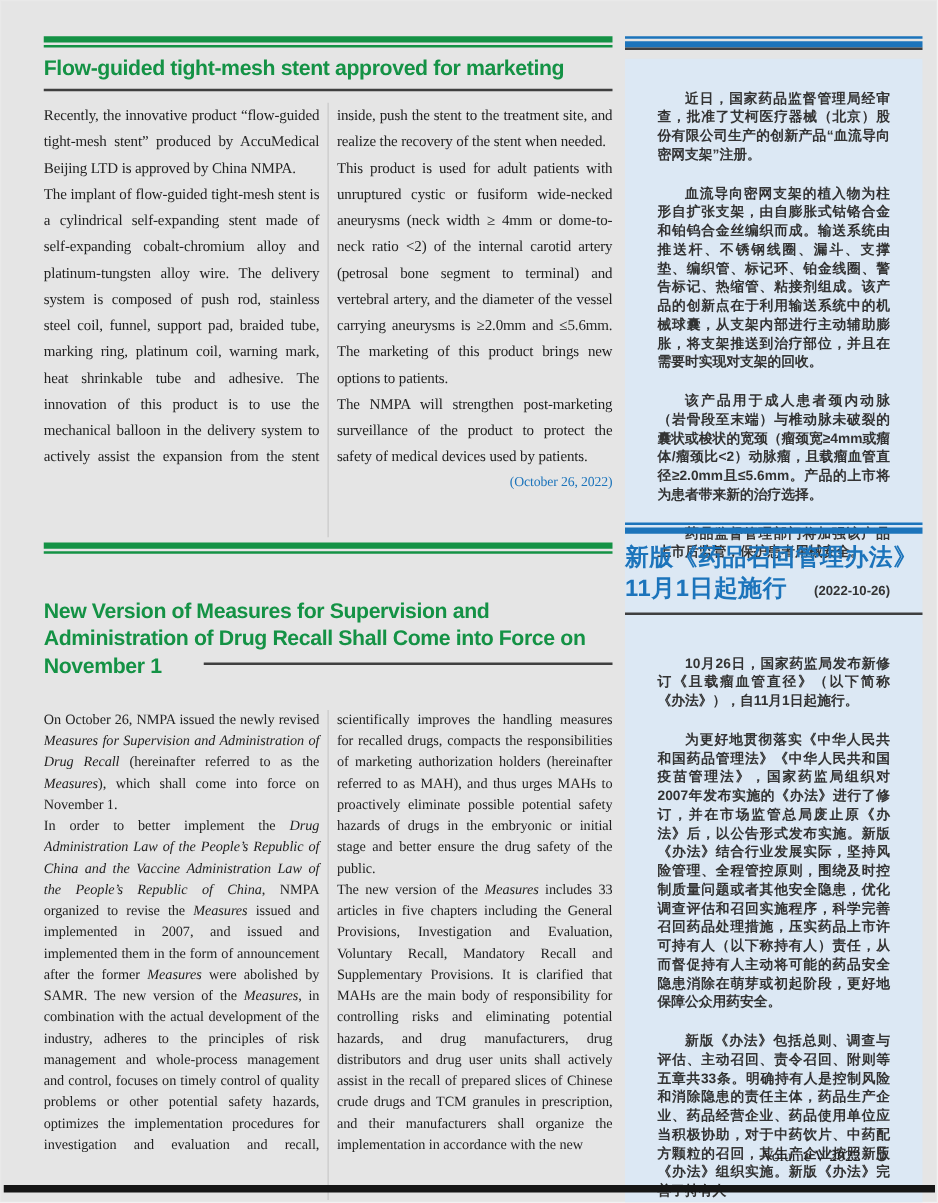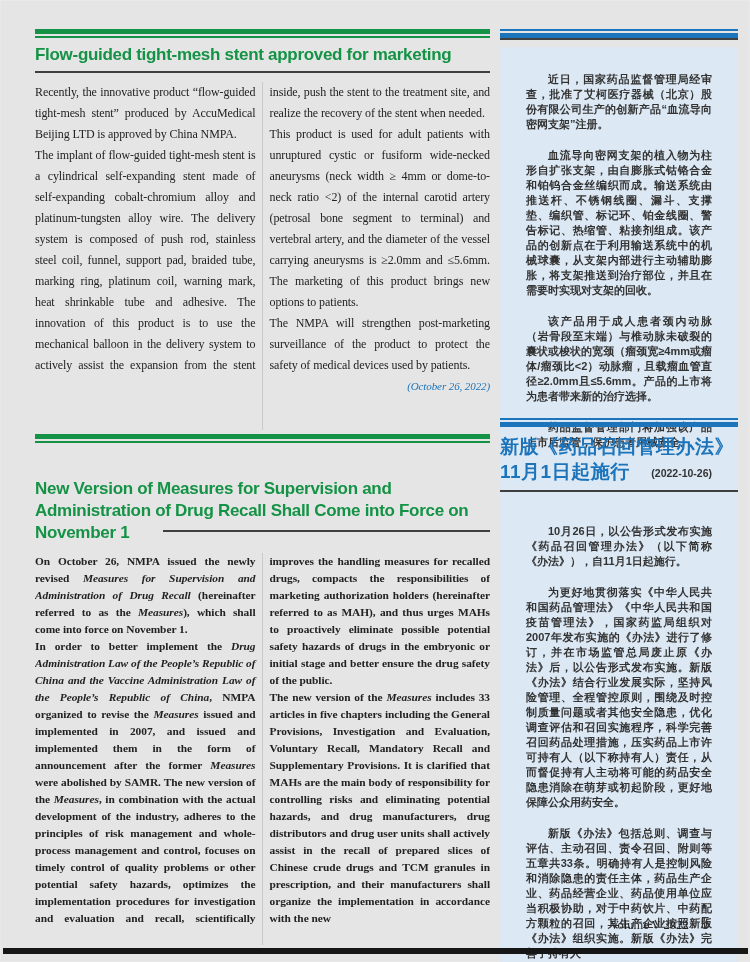--- a/index.html
+++ b/index.html
@@ -32,23 +32,23 @@
   .t-en-wrap{position:relative;margin-top:35px;}
   .title-tail{position:absolute;left:128px;right:0;bottom:12px;border-top:2px solid var(--rule-dark);}
 
   
   .en-body{
     column-count:2;column-gap:14px;column-fill:balance;
     column-rule:1px solid #c9c9c9;
     text-align:justify;overflow:hidden;color:var(--en-text);
   }
   .body1{font-size:12px;line-height:21px;height:348px;margin-top:9px;letter-spacing:-0.1px;}
-  .body3{font-size:11.4px;line-height:17px;height:392px;margin-top:9px;letter-spacing:-0.05px;font-weight:bold;}
+  .body3{font-size:11.4px;line-height:17px;height:392px;margin-top:24px;letter-spacing:-0.05px;}
   .en-body p{margin:0;break-inside:auto;}
-  .date-en{text-align:right !important;color:var(--blue);font-size:11px;margin:0;font-style:italic;}
+  .date-en{text-align:right !important;color:var(--blue);font-size:11px;margin:0;}
 
   
   .t-cn{
     font-family:"Liberation Sans", sans-serif;font-weight:bold;color:var(--blue);
     font-size:19px;line-height:25px;margin:7px 0 6px 0;letter-spacing:0.5px;
   }
   .cn-box{
     background:var(--box-bg);margin-top:7px;padding:9px 10px;
     font-family:"Liberation Sans", sans-serif;font-weight:600;color:var(--cn-text);
     font-size:11px;line-height:15px;text-align:justify;
@@ -112,21 +112,21 @@
         </div>
     </div>
   </section>
 
   <section class="art" style="left:500px;top:418px;width:238px;">
     <div class="rule-blue"></div>
     <h1 class="t-cn">新版《药品召回管理办法》11月1日起施行</h1>
     <div class="rule-dark"></div>
     <div class="cn-box box2">
       <div>
-          <p>10月26日，以公告形式发布实施《药品召回管理办法》（以下简称《办法》），自11月1日起施行。</p>
+          <p>10月26日，国家药监局发布新修订《且载瘤血管直径》（以下简称《办法》），自11月1日起施行。</p>
           <p>为更好地贯彻落实《中华人民共和国药品管理法》《中华人民共和国疫苗管理法》，国家药监局组织对2007年发布实施的《办法》进行了修订，并在市场监管总局废止原《办法》后，以公告形式发布实施。新版《办法》结合行业发展实际，坚持风险管理、全程管控原则，围绕及时控制质量问题或者其他安全隐患，优化调查评估和召回实施程序，科学完善召回药品处理措施，压实药品上市许可持有人（以下称持有人）责任，从而督促持有人主动将可能的药品安全隐患消除在萌芽或初起阶段，更好地保障公众用药安全。</p>
           <p>新版《办法》包括总则、调查与评估、主动召回、责令召回、附则等五章共33条。明确持有人是控制风险和消除隐患的责任主体，药品生产企业、药品经营企业、药品使用单位应当积极协助，对于中药饮片、中药配方颗粒的召回，其生产企业按照新版《办法》组织实施。新版《办法》完善了持有人</p>
         </div>
     </div>
   </section>
 
   <div class="footer">
     <span class="vol">Volume V 2022</span>
     <span class="pnum">5</span>
   </div>

